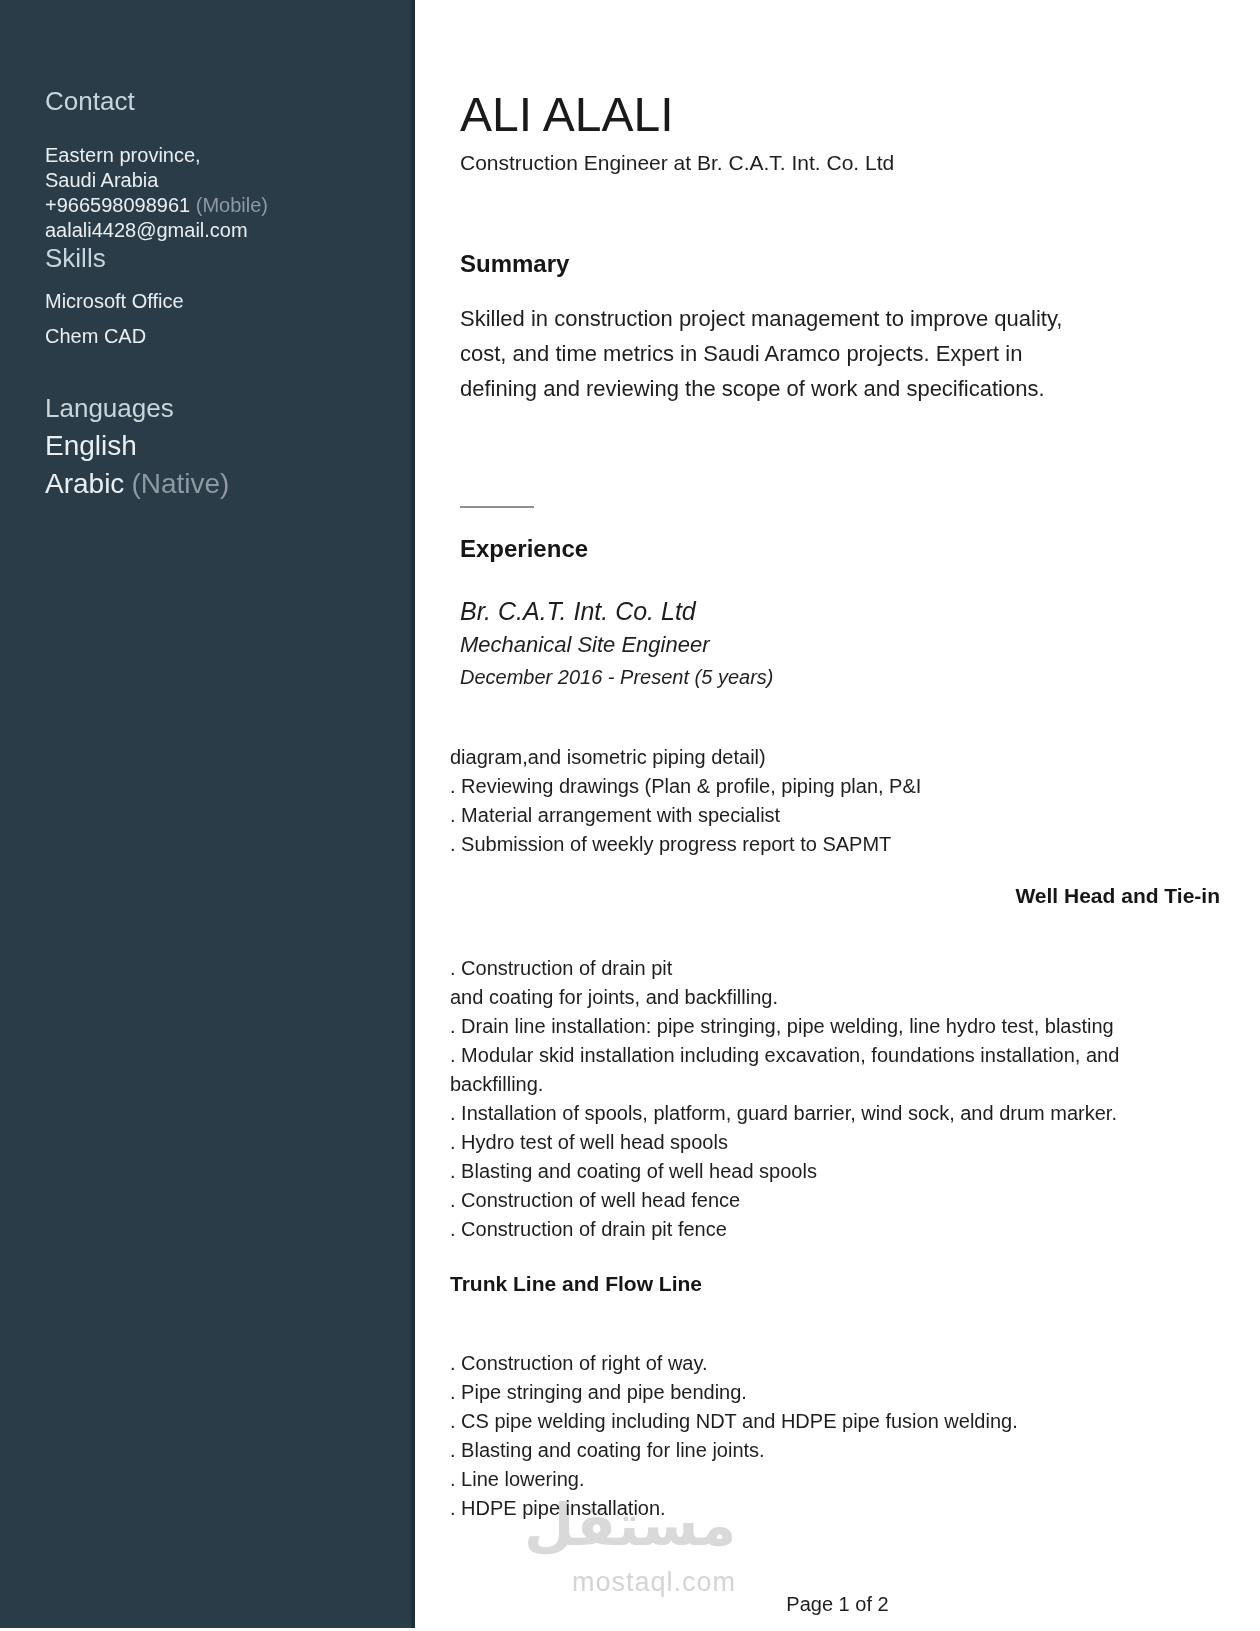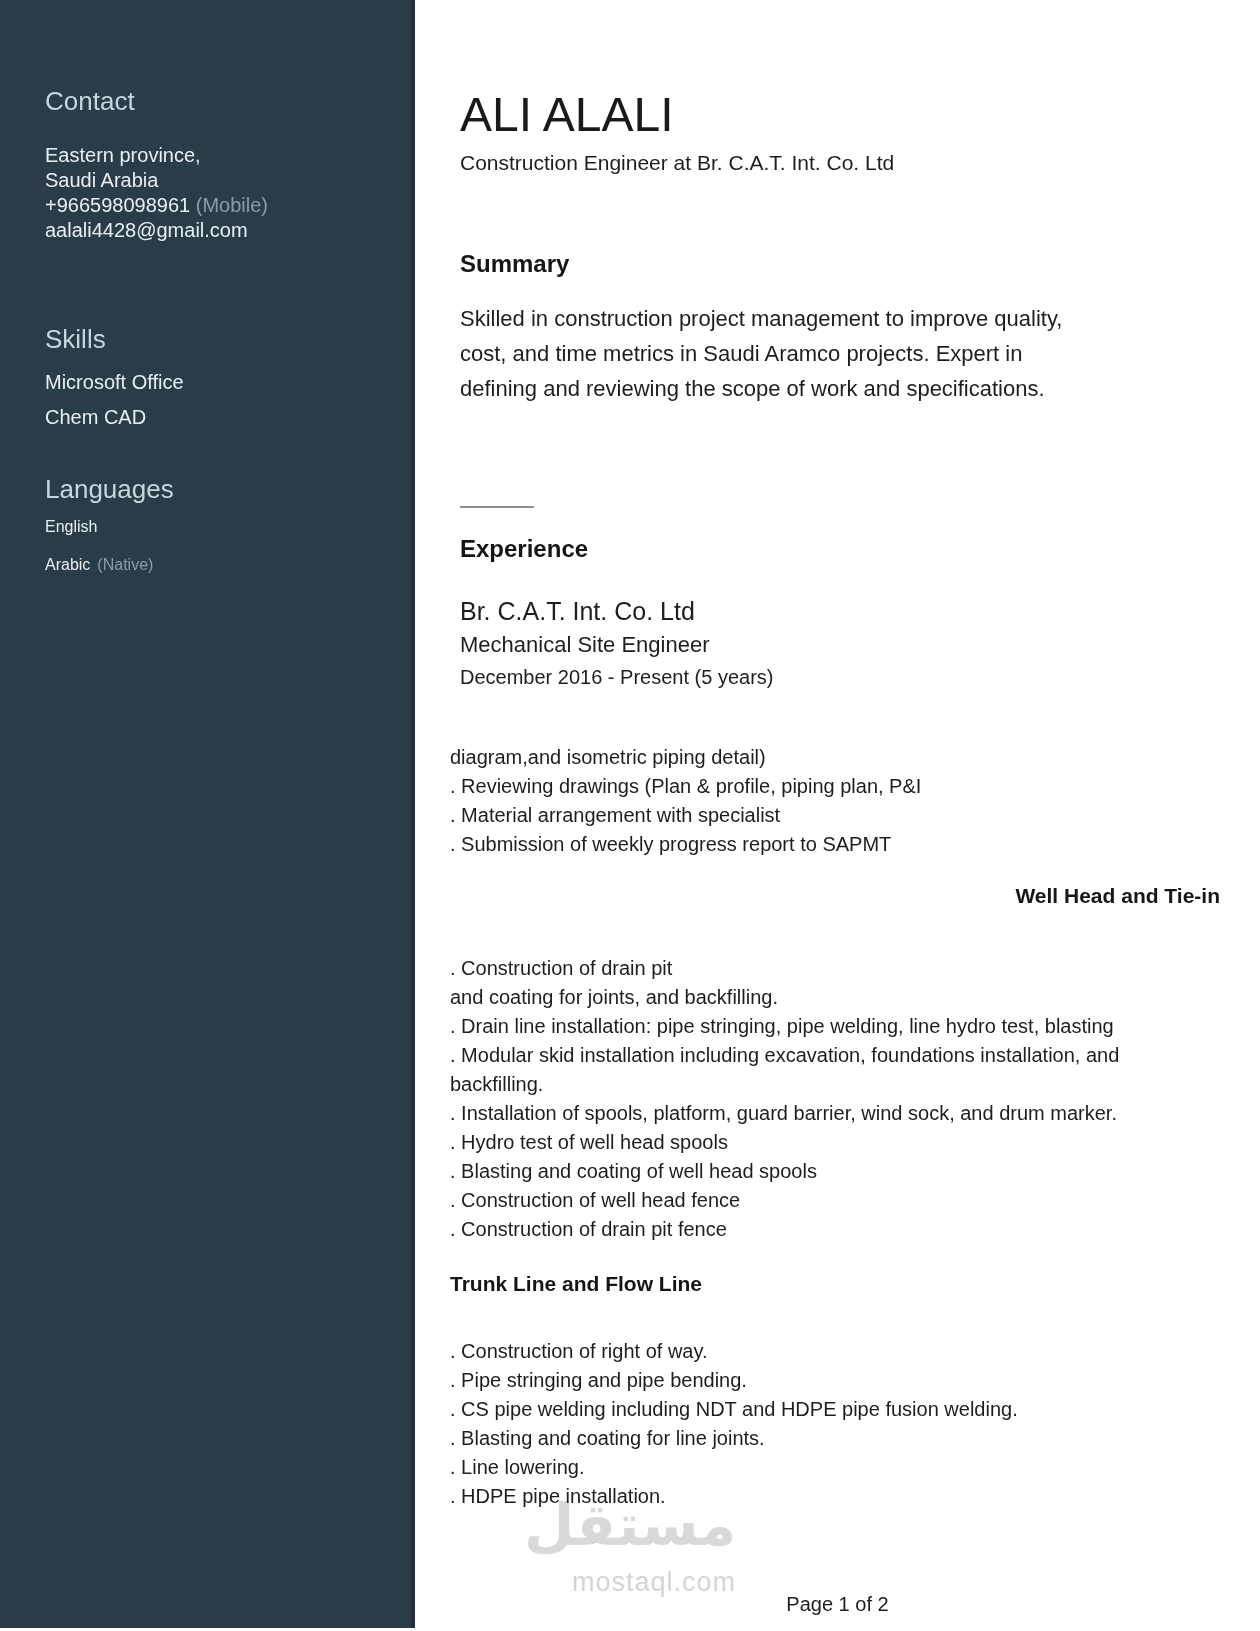--- a/index.html
+++ b/index.html
@@ -28,24 +28,24 @@
   .sb-heading {
     margin: 0;
     font-size: 26px;
     font-weight: 400;
     line-height: 30px;
     color: #c9d5dc;
   }
   .contact-block { margin-top: 27px; font-size: 20px; line-height: 25px; color: #e9eef1; }
   .c-line { white-space: nowrap; }
   .muted { color: #8d9aa4; }
-  .sb-heading.skills { margin-top: 81px; }
+  .sb-heading.skills { }
   .skill-list { margin-top: 11px; font-size: 20px; line-height: 35px; }
   .sb-heading.languages { margin-top: 39px; }
-  .lang-list { margin-top: 4px; font-size: 16px; line-height: 38px; }
+  .lang-list { margin-top: 4px; font-size: 28px; line-height: 38px; }
   .lang-item .muted { margin-left: 7px; }
 
   
   .watermark {
     position: absolute;
     left: 524px; top: 1482px;
     z-index: 0;
     text-align: right;
   }
   .wm-logo {
@@ -97,39 +97,39 @@
   .sec-heading.summary { margin-top: 69px; }
   .summary-body { margin-top: 18px; font-size: 22px; line-height: 35px; }
   .summary-body div { white-space: nowrap; }
   .divider {
     margin-top: 100px;
     width: 74px;
     border-top: 2px solid #8f8f8f;
     height: 0;
   }
   .sec-heading.experience { margin-top: 22px; }
-  .company-block { margin-top: 27px; line-height: 33px; }
+  .company-block { margin-top: 27px; line-height: 33px; font-style: italic; }
   .company { font-size: 25px; white-space: nowrap; }
   .role { font-size: 22px; white-space: nowrap; }
   .dates { font-size: 20px; white-space: nowrap; }
   .details { margin-left: -10px; }
   .duty-list { font-size: 20px; line-height: 29px; }
   .duty-list div { white-space: nowrap; }
   .duty-list.first { margin-top: 49px; }
   .sub-heading {
     margin: 0;
     font-size: 21px;
     font-weight: 700;
     line-height: 26px;
     color: #161618;
   }
   .sub-heading.well-head { margin-top: 24px; text-align: right; }
   .duty-list.well-head { margin-top: 45px; }
   .sub-heading.trunk { margin-top: 27px; }
-  .duty-list.trunk { margin-top: 40px; }
+  .duty-list.trunk { margin-top: 52px; }
 
   .footer {
     position: absolute;
     left: 415px; right: 0;
     top: 1592px;
     text-align: center;
     font-size: 20px;
     line-height: 25px;
     color: #1e1e20;
     z-index: 1;

